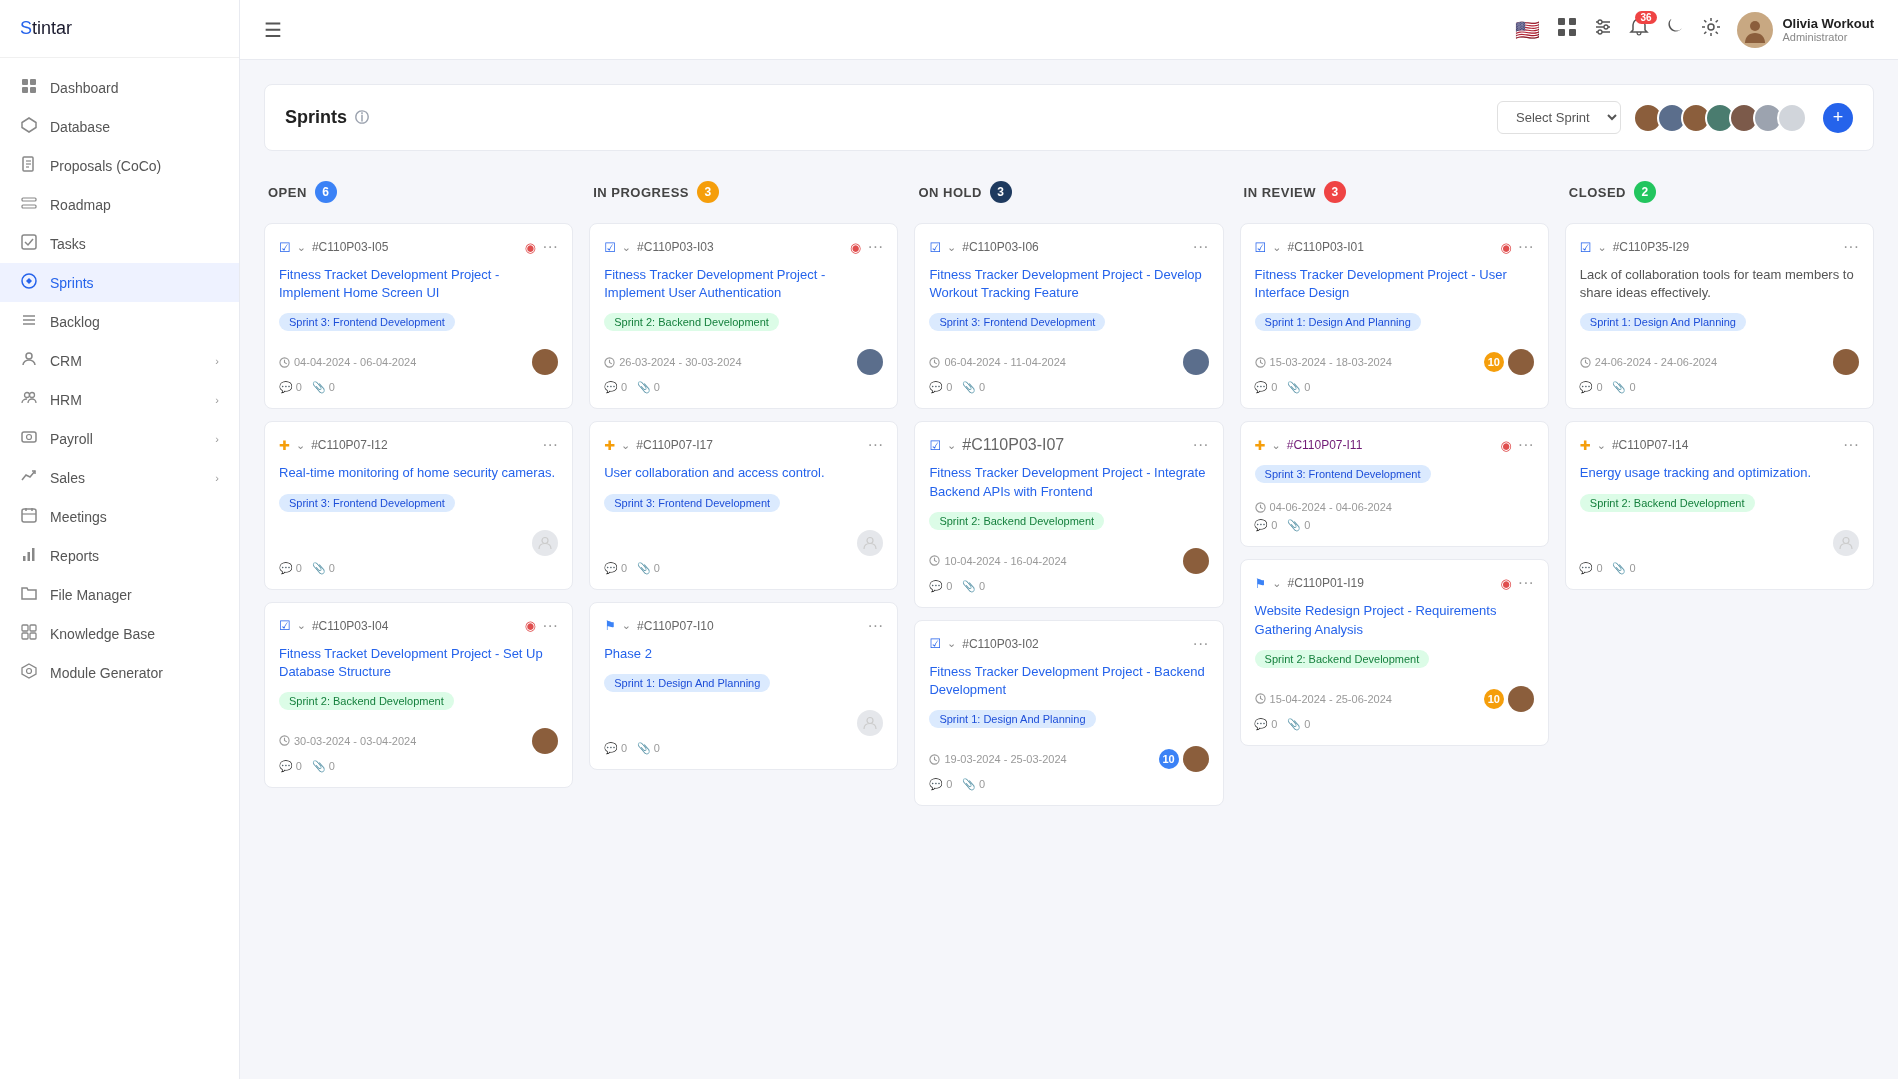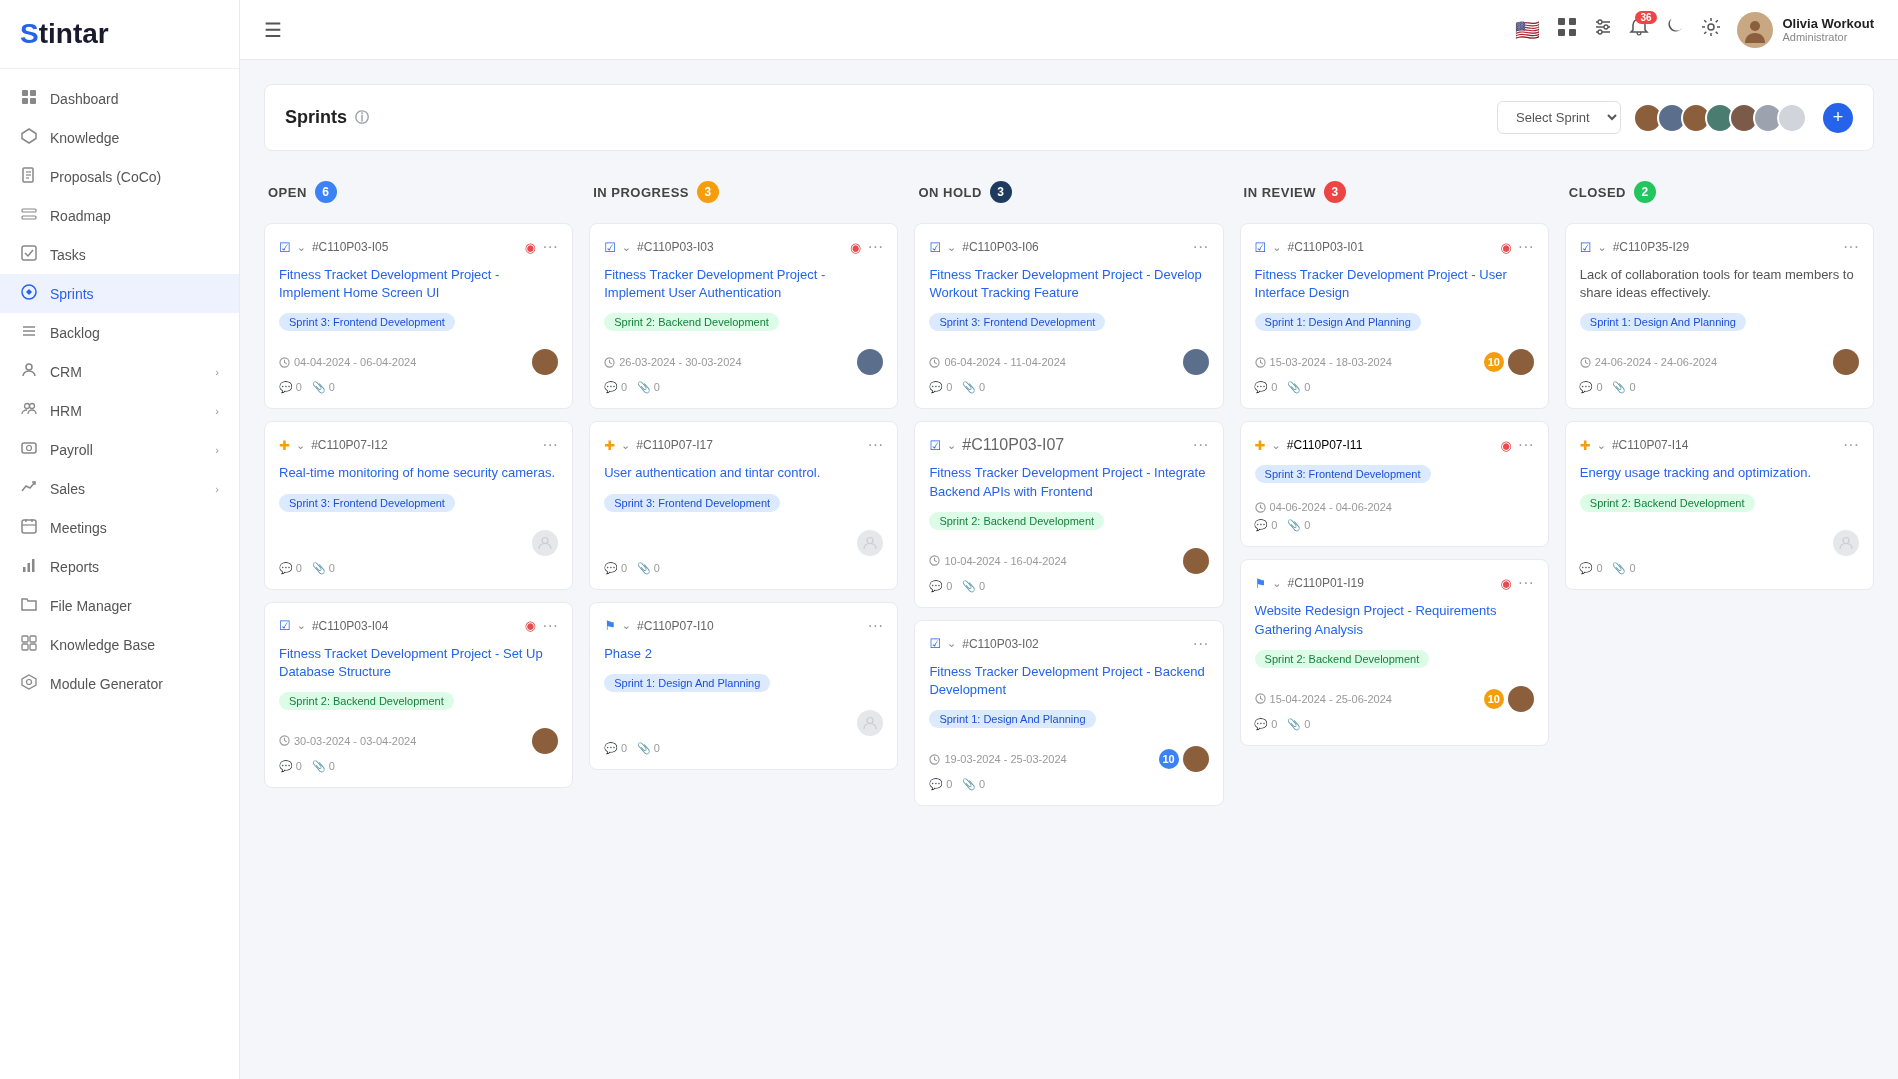--- a/index.html
+++ b/index.html
@@ -7,21 +7,21 @@
 
     
     .sidebar {
       width: 240px; min-width: 240px; background: #fff; border-right: 1px solid #e8eaf0;
       display: flex; flex-direction: column; padding: 0; overflow-y: auto;
     }
     .sidebar-logo {
       padding: 18px 20px; border-bottom: 1px solid #f0f0f0;
       display: flex; align-items: center;
     }
-    .logo-text { font-size: 28px; font-weight: 700; color: #2563eb; }
+    .logo-text { font-size: 18px; font-weight: 400; color: #2563eb; }
     .sidebar-nav { padding: 10px 0; flex: 1; }
     .nav-item {
       display: flex; align-items: center; padding: 10px 20px; cursor: pointer;
       color: #555; font-size: 14px; font-weight: 500; transition: background 0.15s;
       border-radius: 0; gap: 12px;
     }
     .nav-item.active { color: #2563eb; background: #eef2ff; }
     .nav-item .nav-icon { width: 18px; text-align: center; font-size: 15px; }
     .nav-item .arrow { margin-left: auto; font-size: 11px; color: #999; }
 
@@ -160,21 +160,21 @@
           </svg>
       </span>
       <span>Dashboard</span>
     </div>
     <div class="nav-item">
       <span class="nav-icon">
         <svg width="16" height="16" viewBox="0 0 16 16" fill="none">
             <polygon points="8,1 15,5.5 15,10.5 8,15 1,10.5 1,5.5" stroke="#888" stroke-width="1.5" fill="none"></polygon>
           </svg>
       </span>
-      <span>Knowledge</span>
+      <span>Database</span>
     </div>
     <div class="nav-item">
       <span class="nav-icon">
         <svg width="16" height="16" viewBox="0 0 16 16" fill="none">
             <rect x="2" y="1" width="10" height="14" rx="1" stroke="#888" stroke-width="1.5" fill="none"></rect>
             <line x1="5" y1="5" x2="10" y2="5" stroke="#888" stroke-width="1.2"></line>
             <line x1="5" y1="8" x2="10" y2="8" stroke="#888" stroke-width="1.2"></line>
             <line x1="5" y1="11" x2="8" y2="11" stroke="#888" stroke-width="1.2"></line>
           </svg>
       </span>
@@ -522,21 +522,21 @@
 
         <div class="card">
           <div class="card-header">
             <span style="color:#f59e0b; font-size:13px;">✚</span>
             <span style="color:#888; font-size:11px;">⌄</span>
             <span style="font-size:12px; color:#666;">#C110P07-I17</span>
             <div class="card-actions">
               <span style="color:#999; font-size:16px;">···</span>
             </div>
           </div>
-          <div class="card-title">User authentication and tintar control.</div>
+          <div class="card-title">User collaboration and access control.</div>
           <span class="sprint-tag tag-blue-light">Sprint 3: Frontend Development</span>
           <div class="card-meta">
             <div class="card-dates"></div>
             <div class="ghost-avatar">
               <svg width="16" height="16" viewBox="0 0 16 16" fill="none">
                   <circle cx="8" cy="5.5" r="3" stroke="#ccc" stroke-width="1.2" fill="none"></circle>
                   <path d="M2 14 C2 10.5 4.5 8.5 8 8.5 C11.5 8.5 14 10.5 14 14" stroke="#ccc" stroke-width="1.2" fill="none"></path>
                 </svg>
             </div>
           </div>
@@ -698,21 +698,21 @@
           <div style="display:flex; align-items:center; gap:10px; margin-top:6px;">
             <span class="stat">💬 0</span>
             <span class="stat">📎 0</span>
           </div>
         </div>
 
         <div class="card">
           <div class="card-header">
             <span style="color:#f59e0b; font-size:13px;">✚</span>
             <span style="color:#888; font-size:11px;">⌄</span>
-            <span style="font-size:12px; color:#000000;">#C110P07-I11</span>
+            <span style="font-size:12px; color:#701a75;">#C110P07-I11</span>
             <div class="card-actions">
               <span style="color:#e04e4e; font-size:13px;">◉</span>
               <span style="color:#999; font-size:16px;">···</span>
             </div>
           </div>
           <span class="sprint-tag tag-blue-light">Sprint 3: Frontend Development</span>
           <div class="card-meta">
             <div class="card-dates">
               <svg width="11" height="11" viewBox="0 0 12 12" fill="none">
                   <circle cx="6" cy="6" r="5" stroke="#999" stroke-width="1.2"></circle>

